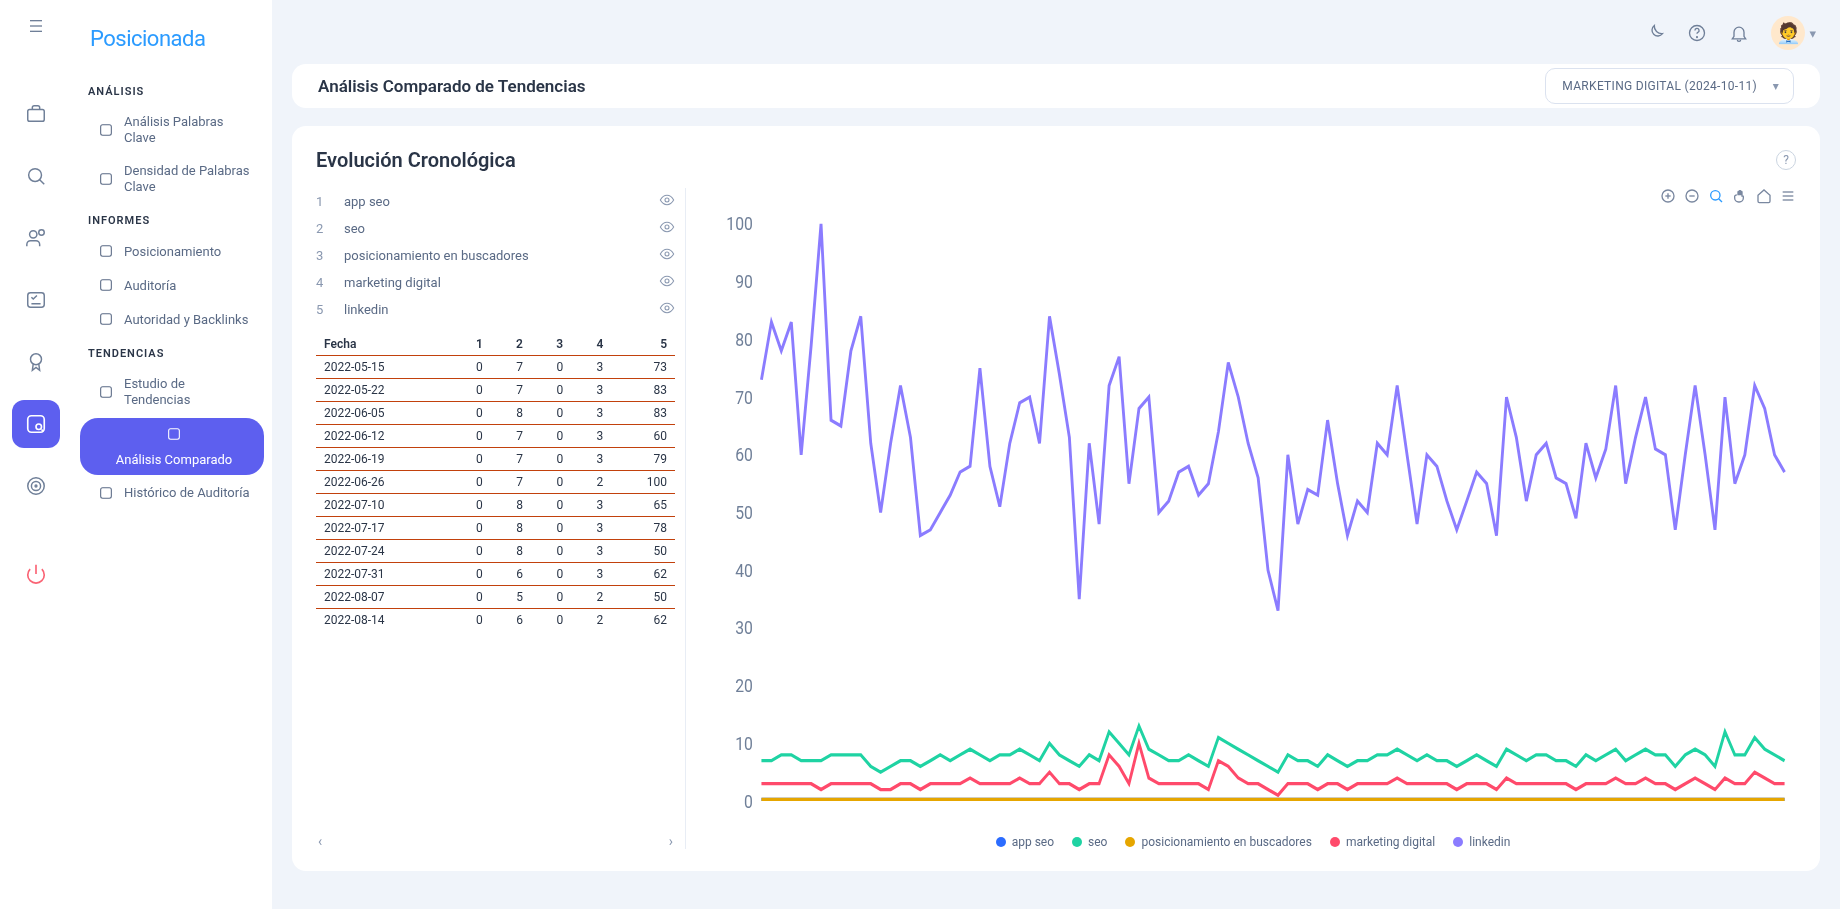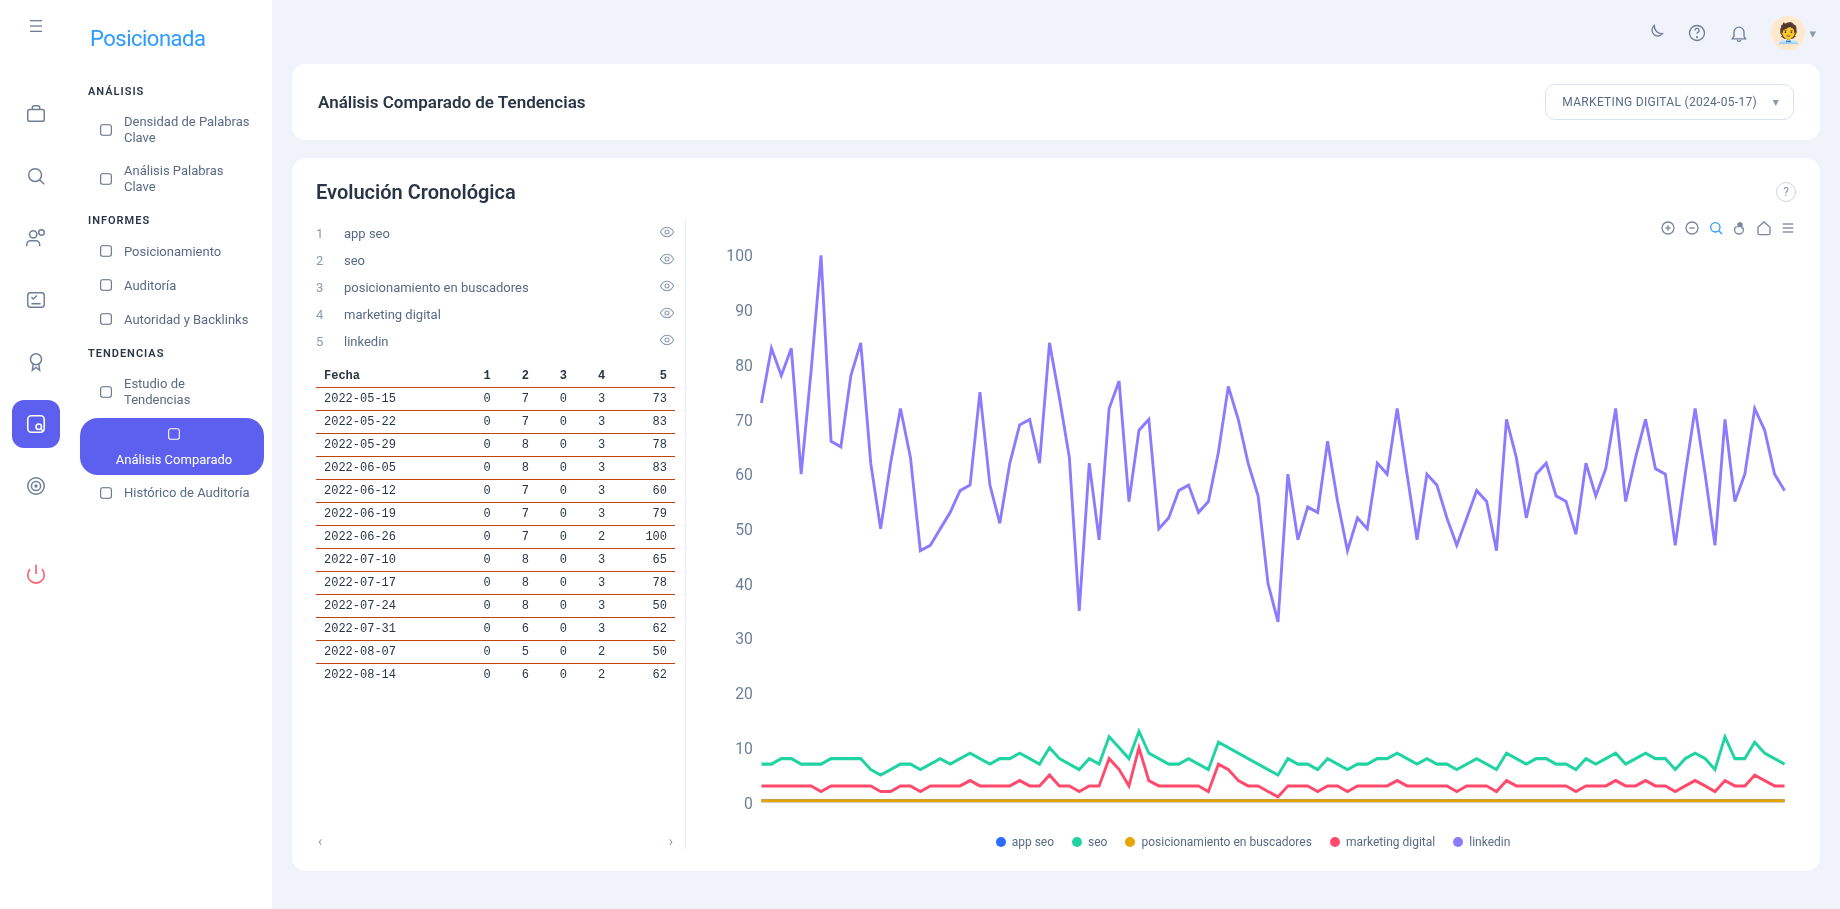--- a/index.html
+++ b/index.html
@@ -26,42 +26,42 @@
 .sidebar .nav-item .label { flex: 1; }
 
 
 .main { flex: 1; padding: 14px 20px 20px 20px; overflow: hidden; display: flex; flex-direction: column; }
 .topbar { display: flex; justify-content: flex-end; align-items: center; gap: 22px; padding: 2px 4px 14px 4px; }
 .topbar .top-icon { width: 20px; height: 20px; cursor: pointer; }
 .topbar .avatar { width: 34px; height: 34px; border-radius: 50%; background: #ffe8cc; display: flex; align-items: center; justify-content: center; font-size: 20px; }
 .topbar .avatar-wrap { display:flex; align-items:center; gap:4px; cursor:pointer; }
 
 .card { background: #fff; border-radius: 14px; margin-bottom: 18px; }
-.card.header-card { display: flex; align-items: center; justify-content: space-between; padding: 20px 26px; }
+.card.header-card { display: flex; align-items: center; justify-content: space-between; padding: 4px 26px; }
 .header-card h2 { font-size: 17px; font-weight: 600; color: #2a3547; }
 .select-box { border: 1px solid #dbe2ef; border-radius: 10px; padding: 10px 36px 10px 16px; font-size: 12px; letter-spacing: 0.3px; color: #5a6a85; cursor: pointer; position: relative; }
 .select-box::after { content: "▾"; position: absolute; right: 14px; color: #8a98b0; font-size: 12px; }
 
 .card.body-card { flex: 1; padding: 22px 24px; display: flex; flex-direction: column; min-height: 0; }
 .body-card .card-title { display: flex; justify-content: space-between; align-items: center; margin-bottom: 16px; }
 .body-card h3 { font-size: 20px; font-weight: 600; color: #2a3547; }
 .help-circle { width: 20px; height: 20px; border: 1px solid #cbd5e1; border-radius: 50%; display:flex; align-items:center; justify-content:center; font-size:12px; color:#8a98b0; cursor:pointer; }
 
 .body-grid { display: flex; gap: 24px; flex: 1; min-height: 0; }
 
 
 .kw-panel { width: 370px; flex-shrink: 0; display: flex; flex-direction: column; border-right: 1px solid #e8edf5; padding-right: 10px; }
 .kw-list { }
 .kw-row { display: flex; align-items: center; gap: 14px; padding: 4px 0; }
 .kw-row .idx { width: 14px; color: #8a98b0; }
 .kw-row .kw { flex: 1; font-size: 13px; }
 .kw-row .eye { color: #8a98b0; cursor: pointer; }
 
 .table-wrap { flex:1; overflow:auto; position:relative; margin-top:10px; }
-.data-table { width:100%; border-collapse:collapse;font-family:Liberation Mono, monospace; }
+.data-table { width:100%; border-collapse:collapse; }
 .data-table th, .data-table td { text-align:right; padding:4px 8px; font-size:12px; font-weight:400; color:#2a3547; }
 .data-table th { font-weight:600; color:#2a3547; }
 .data-table td:first-child, .data-table th:first-child { text-align:left; }
 .data-table tbody tr { border-top:1px solid #c2410c; }
 
 
 .chart-area { flex:1; display:flex; flex-direction:column; min-width:0; }
 .chart-toolbar { display:flex; justify-content:flex-end; gap:8px; margin-bottom:4px; }
 .chart-toolbar svg { stroke:#7a88a0; cursor:pointer; }
 .chart-toolbar .active svg { stroke:#2b9bff; }
@@ -142,27 +142,27 @@
   </div>
 
   <div class="sidebar">
     <div class="logo">Posicionada</div>
     <div id="sidebar-sections">
         <div class="section-label">ANÁLISIS</div>
         <div class="nav-item">
           <svg width="16" height="16" viewBox="0 0 24 24" fill="none" stroke-width="1.6">
             <rect x="4" y="4" width="16" height="16" rx="3"></rect>
           </svg>
+          <span class="label">Análisis Palabras Clave</span>
+        </div>
+        <div class="nav-item">
+          <svg width="16" height="16" viewBox="0 0 24 24" fill="none" stroke-width="1.6">
+            <rect x="4" y="4" width="16" height="16" rx="3"></rect>
+          </svg>
           <span class="label">Densidad de Palabras Clave</span>
-        </div>
-        <div class="nav-item">
-          <svg width="16" height="16" viewBox="0 0 24 24" fill="none" stroke-width="1.6">
-            <rect x="4" y="4" width="16" height="16" rx="3"></rect>
-          </svg>
-          <span class="label">Análisis Palabras Clave</span>
         </div>
         <div class="section-label">INFORMES</div>
         <div class="nav-item">
           <svg width="16" height="16" viewBox="0 0 24 24" fill="none" stroke-width="1.6">
             <rect x="4" y="4" width="16" height="16" rx="3"></rect>
           </svg>
           <span class="label">Posicionamiento</span>
         </div>
         <div class="nav-item">
           <svg width="16" height="16" viewBox="0 0 24 24" fill="none" stroke-width="1.6">
@@ -213,21 +213,21 @@
             <path d="M10 20a2 2 0 0 0 4 0"></path>
           </svg></span>
       <div class="avatar-wrap">
         <div class="avatar">🧑‍💼</div>
         <span style="color:#8a98b0">▾</span>
       </div>
     </div>
 
     <div class="card header-card">
       <h2>Análisis Comparado de Tendencias</h2>
-      <div class="select-box">MARKETING DIGITAL (2024-05-17)</div>
+      <div class="select-box">MARKETING DIGITAL (2024-10-11)</div>
     </div>
 
     <div class="card body-card">
       <div class="card-title">
         <h3>Evolución Cronológica</h3>
         <div class="help-circle">?</div>
       </div>
 
       <div class="body-grid">
         <div class="kw-panel">
@@ -294,28 +294,20 @@
                     <td>3</td>
                     <td>73</td>
                   </tr>
                   <tr>
                     <td>2022-05-22</td>
                     <td>0</td>
                     <td>7</td>
                     <td>0</td>
                     <td>3</td>
                     <td>83</td>
-                  </tr>
-                  <tr>
-                    <td>2022-05-29</td>
-                    <td>0</td>
-                    <td>8</td>
-                    <td>0</td>
-                    <td>3</td>
-                    <td>78</td>
                   </tr>
                   <tr>
                     <td>2022-06-05</td>
                     <td>0</td>
                     <td>8</td>
                     <td>0</td>
                     <td>3</td>
                     <td>83</td>
                   </tr>
                   <tr>

